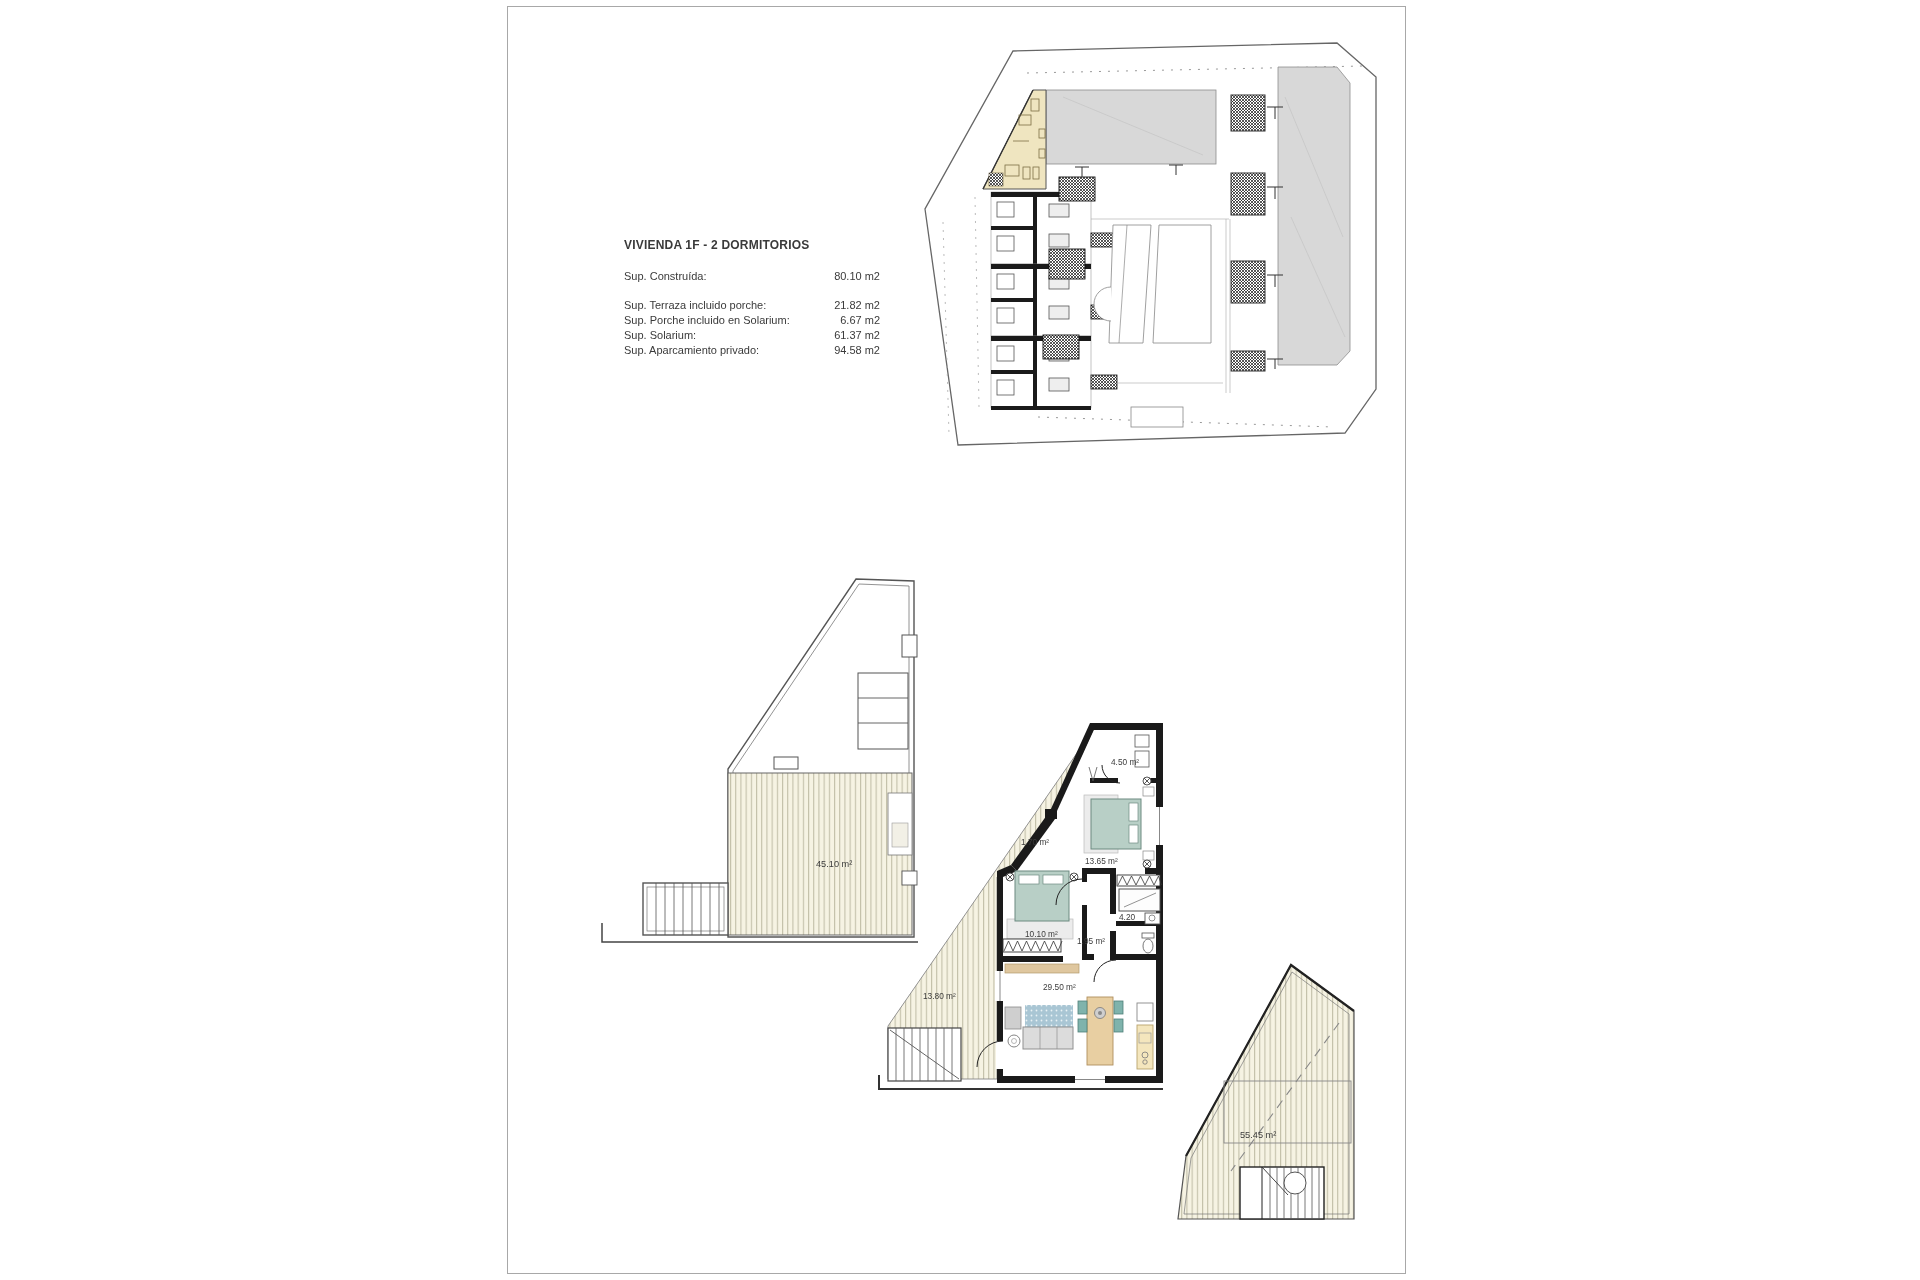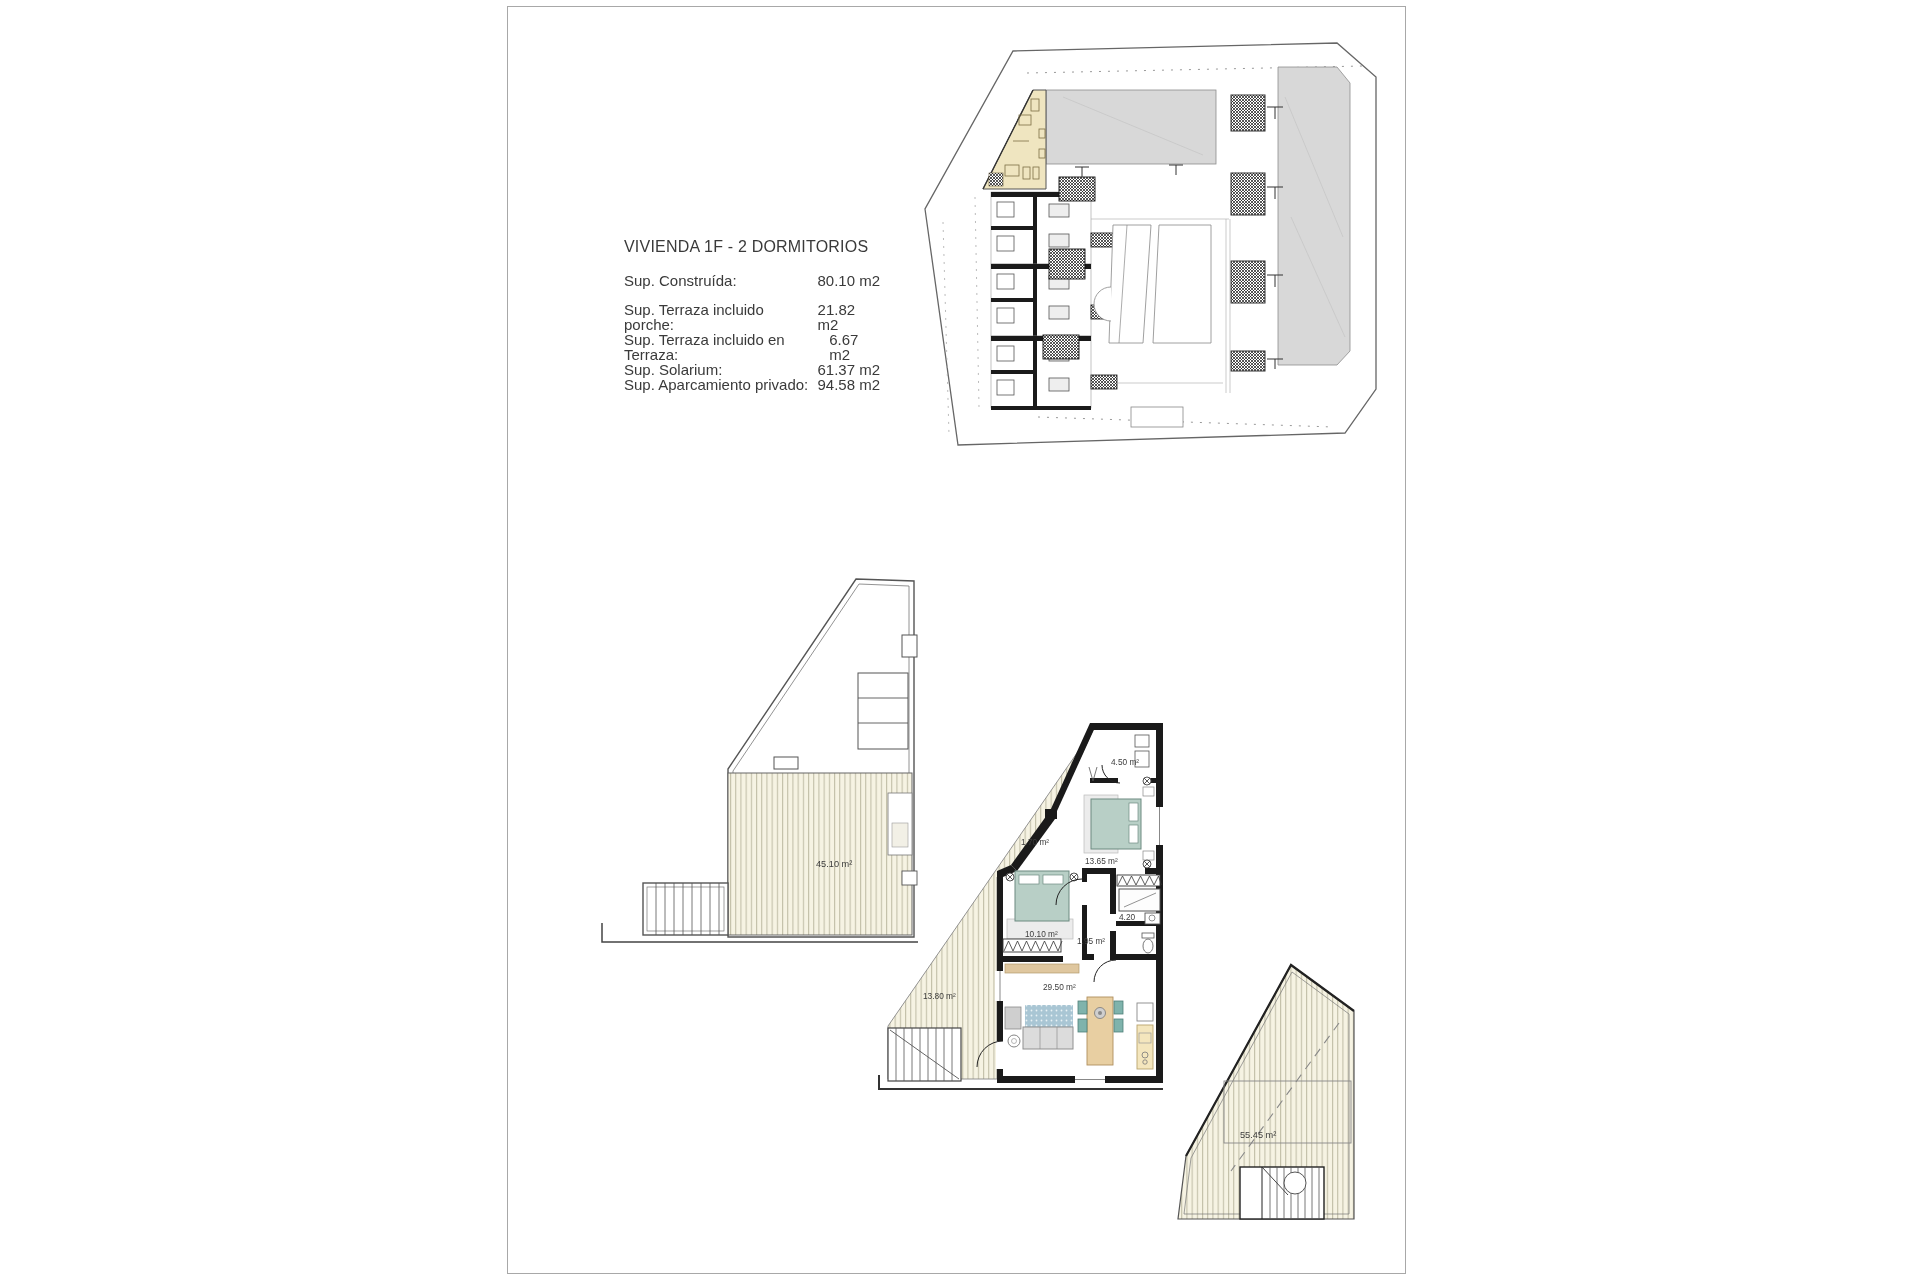--- a/index.html
+++ b/index.html
@@ -1,21 +1,21 @@
 <!DOCTYPE html>
 <html style="--highlight: #EFE5C0; --sitegray: #D8D8D8; --deck: #F6F3E3; --bed: #B8CFC6; --rug: #A9C6D4; --wood: #E8CFA2; --wall: #1A1A1A; --ink: #3A3A3A;"><head>
 <meta charset="utf-8">
 <style>
   html,body{margin:0;padding:0;background:#ffffff;}
   body{width:1920px;height:1280px;position:relative;font-family:"Liberation Sans",sans-serif;}
   #sheet{position:absolute;left:507px;top:6px;width:897px;height:1266px;background:#fff;border:1px solid #a8a8a8;}
   .abs{position:absolute;}
   .info{position:absolute;left:116px;top:231px;width:256px;color:var(--ink);}
-  .info .title{font-size:16px;letter-spacing:.2px;margin:0 0 17px 0;font-weight:400;}
-  .irow{display:flex;justify-content:space-between;font-size:15px;line-height:15px;}
+  .info .title{font-size:12px;letter-spacing:.2px;margin:0 0 17px 0;font-weight:700;}
+  .irow{display:flex;justify-content:space-between;font-size:11px;line-height:15px;}
   .irow.first{margin-bottom:14px;}
   svg{display:block;overflow:visible;}
   svg text{font-family:"Liberation Sans",sans-serif;fill:#3c3c3c;}
   .lbl{font-size:8.3px;}
   .lbl-big{font-size:9.2px;}
   .wall{fill:var(--wall);}
   .hl{fill:var(--highlight);}
   .gfill{fill:var(--sitegray);stroke:#8d8d8d;stroke-width:.8;}
   .fur{stroke:#7d6f45;stroke-width:.8;fill:none;}
   .arc{stroke:#222;stroke-width:1;fill:none;}
@@ -30,21 +30,21 @@
     <p class="title">VIVIENDA  1F - 2 DORMITORIOS</p>
     <div class="irow first">
       <span>Sup. Construída:</span>
       <span>80.10 m2</span>
     </div>
     <div class="irow">
       <span>Sup. Terraza incluido porche:</span>
       <span>21.82 m2</span>
     </div>
     <div class="irow">
-      <span>Sup. Terraza incluido en Terraza:</span>
+      <span>Sup. Porche incluido en Solarium:</span>
       <span>6.67 m2</span>
     </div>
     <div class="irow">
       <span>Sup. Solarium:</span>
       <span>61.37 m2</span>
     </div>
     <div class="irow">
       <span>Sup. Aparcamiento privado:</span>
       <span>94.58 m2</span>
     </div>

